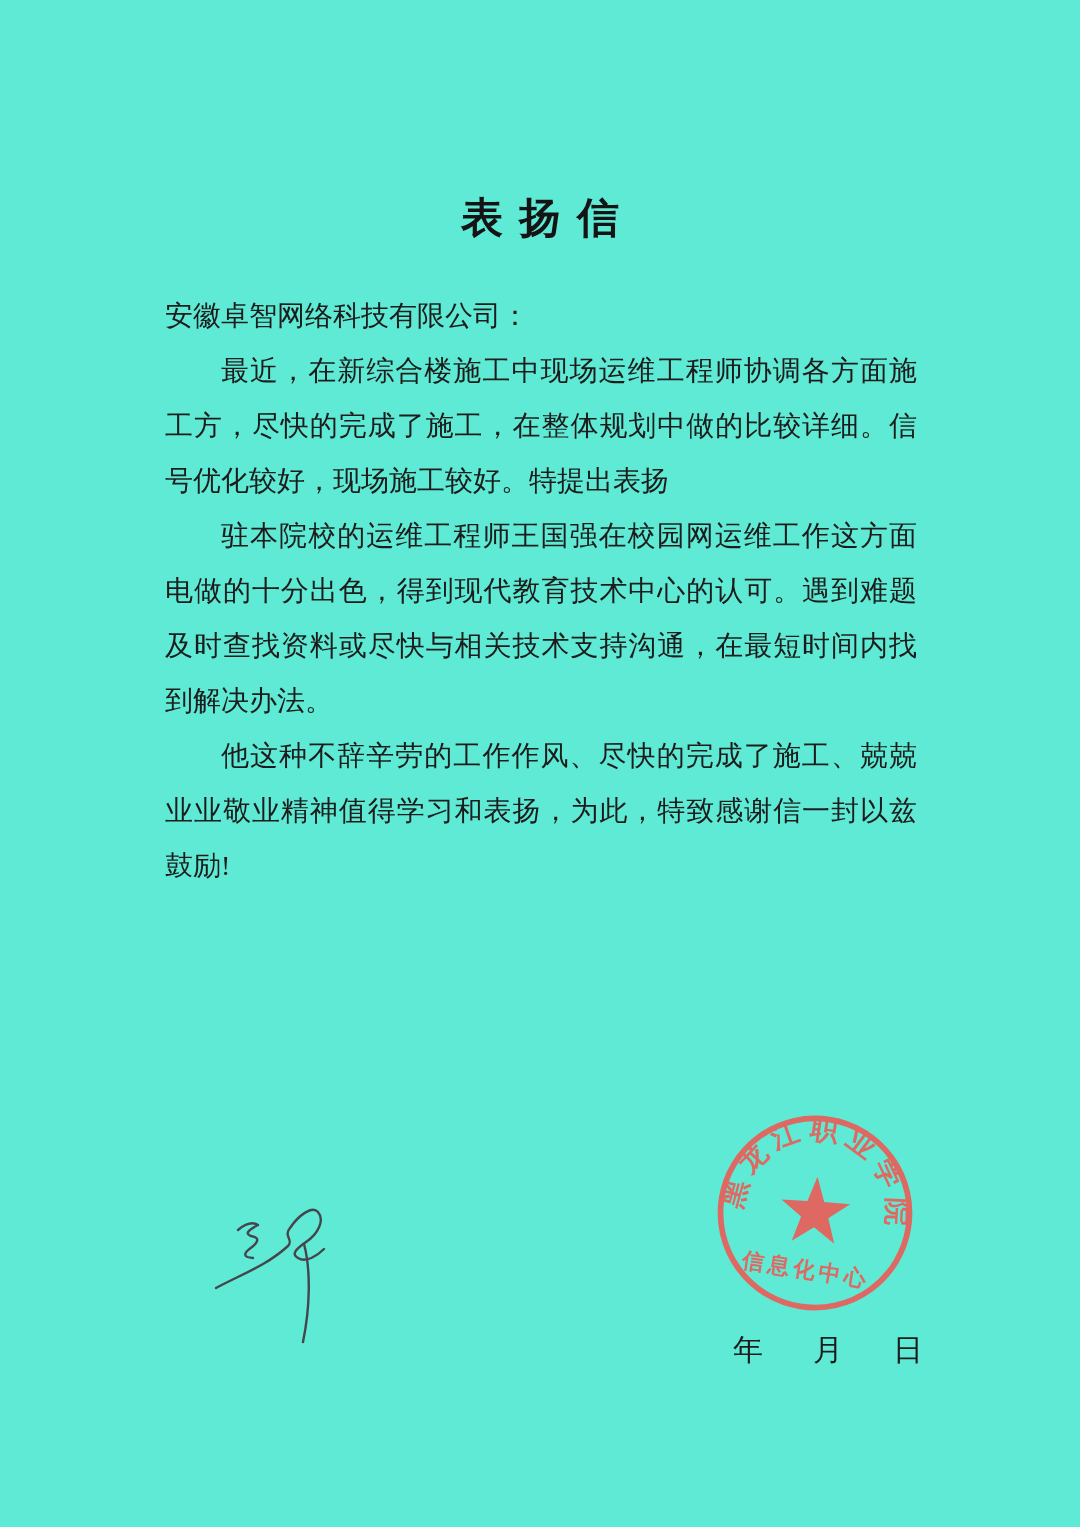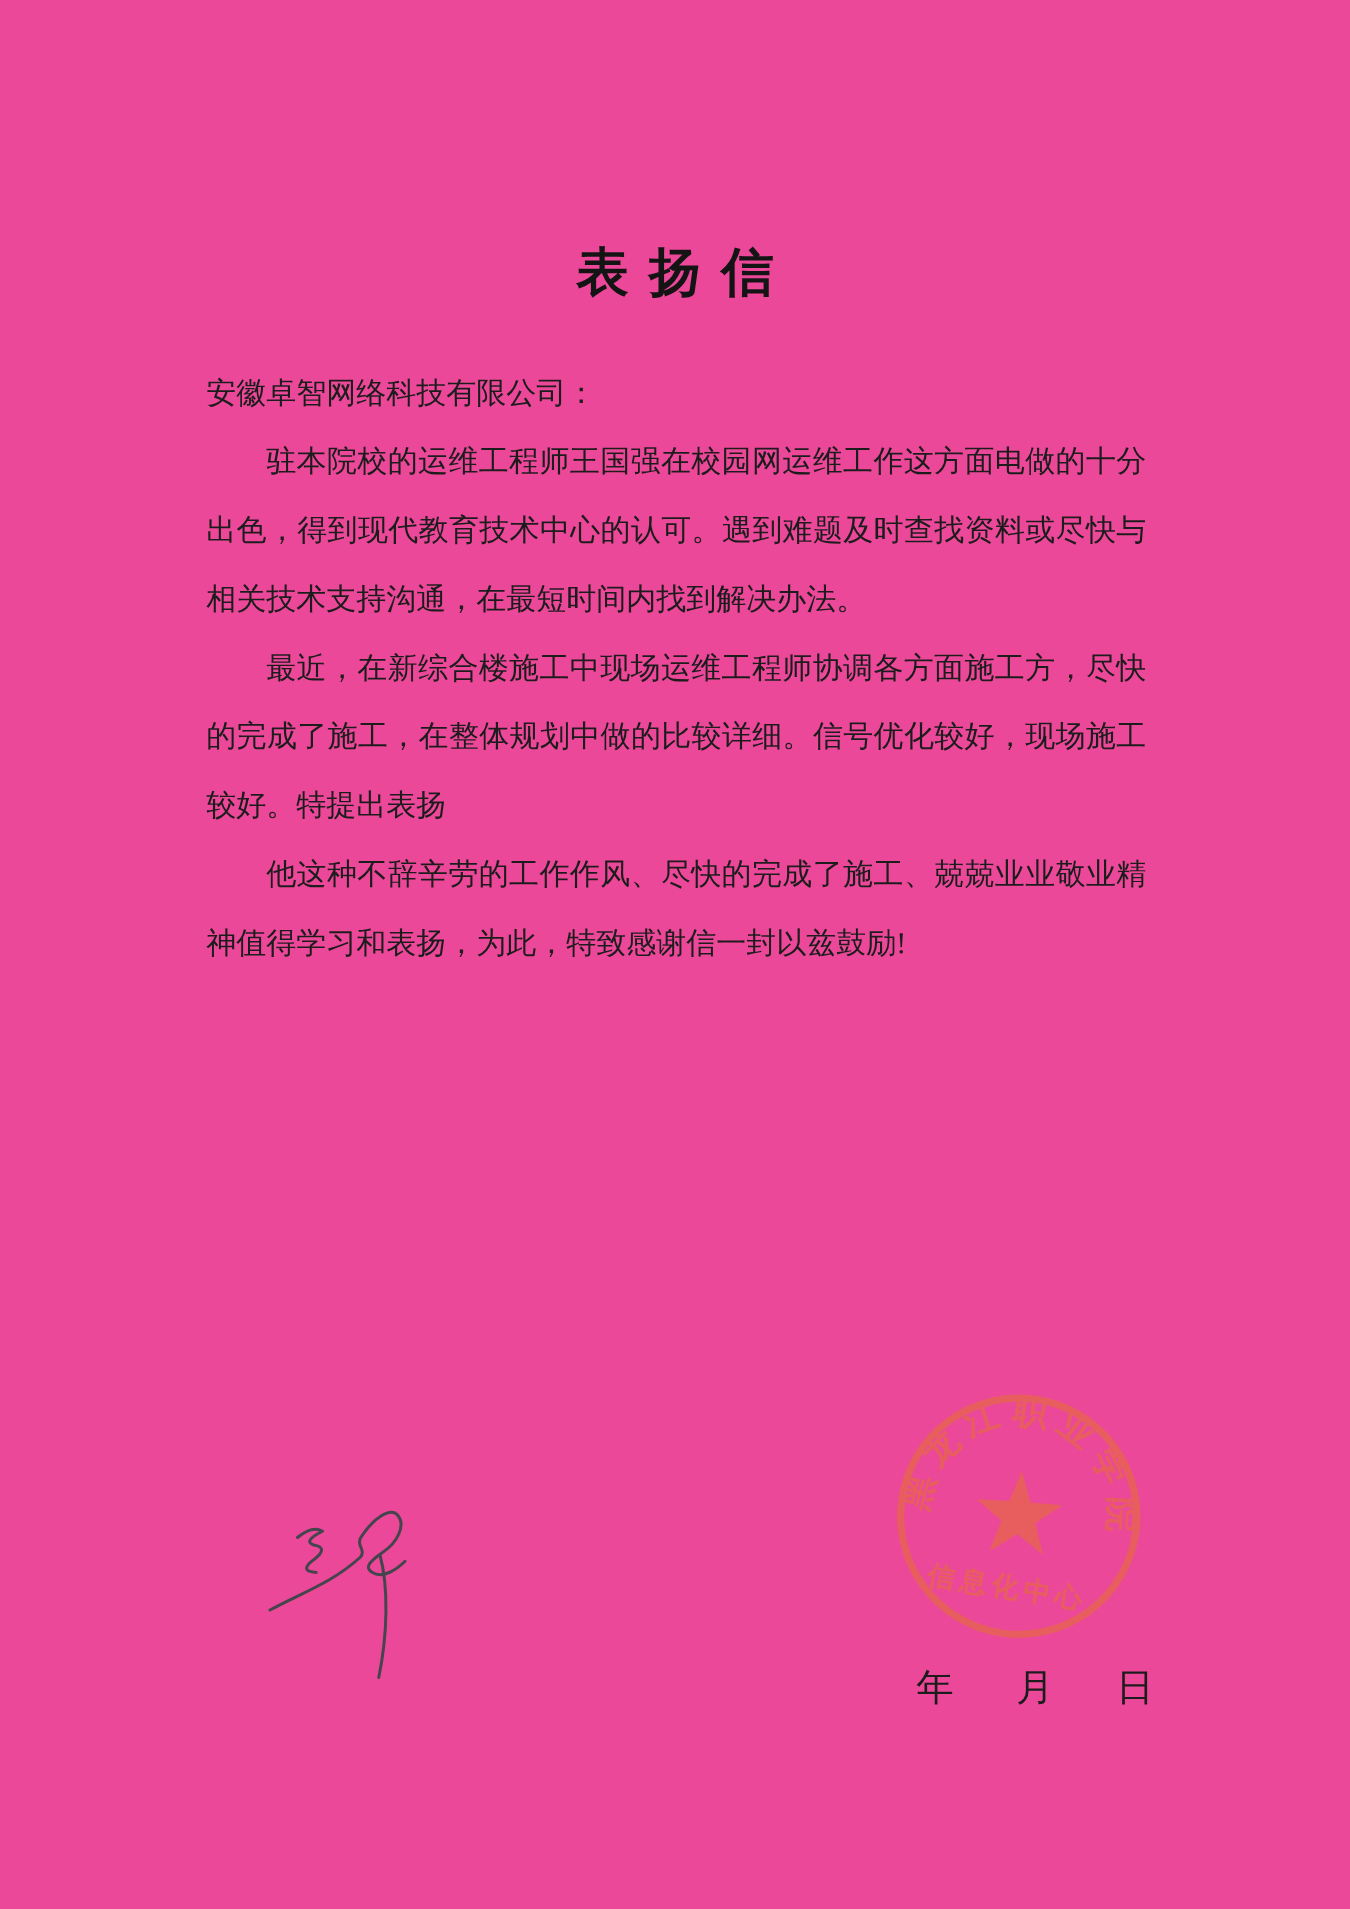--- a/index.html
+++ b/index.html
@@ -1,20 +1,20 @@
 <!DOCTYPE html>
 <html><head>
 <meta charset="utf-8">
 <style>
   html,body{margin:0;padding:0;background:#ffffff;}
   .page{
     position:relative;
     width:1080px;
     height:1527px;
-    background:#ec4899;
+    background:#5eead4;
     overflow:hidden;
     font-family:"Liberation Serif","DejaVu Serif",serif;
     color:#1c1c1c;
   }
   .title{
     position:absolute;
     top:190px;
     left:0;
     width:100%;
     text-align:center;
@@ -22,21 +22,21 @@
     font-weight:600;
     letter-spacing:16px;
     text-indent:16px; 
     color:#141414;
   }
   .body-text{
     position:absolute;
     left:165px;
     top:288px;
     width:752px;
-    font-size:24px;
+    font-size:28px;
     line-height:55px;
     text-align:justify;
     color:#1c1c1c;
   }
   .body-text p{margin:0;}
   .body-text p.indent{text-indent:2em;}
   .signature{
     position:absolute;
     left:200px;
     top:1182px;
@@ -69,22 +69,22 @@
 </style>
 </head>
 <body>
 
 <div class="page">
 
   <div class="title">表扬信</div>
 
   <div class="body-text">
     <p>安徽卓智网络科技有限公司：</p>
+    <p class="indent">最近，在新综合楼施工中现场运维工程师协调各方面施工方，尽快的完成了施工，在整体规划中做的比较详细。信号优化较好，现场施工较好。特提出表扬</p>
     <p class="indent">驻本院校的运维工程师王国强在校园网运维工作这方面电做的十分出色，得到现代教育技术中心的认可。遇到难题及时查找资料或尽快与相关技术支持沟通，在最短时间内找到解决办法。</p>
-    <p class="indent">最近，在新综合楼施工中现场运维工程师协调各方面施工方，尽快的完成了施工，在整体规划中做的比较详细。信号优化较好，现场施工较好。特提出表扬</p>
     <p class="indent">他这种不辞辛劳的工作作风、尽快的完成了施工、兢兢业业敬业精神值得学习和表扬，为此，特致感谢信一封以兹鼓励!</p>
   </div>
 
   <div class="signature">
     <svg viewBox="0 0 240 165">
       <g fill="none" stroke="#45454e" stroke-width="2.4" stroke-linecap="round" stroke-linejoin="round">
         <path d="M38 48 q12 -10 20 -5 q-16 8 -7 11 q12 2 1 11 q-14 10 1 11"></path>
         <path d="M16 106 C 42 92 66 84 88 64 C 94 58 83 54 90 46 C 98 34 112 23 118 30 C 125 38 118 52 106 60 C 96 67 91 72 98 76 C 106 81 117 74 124 67"></path>
         <path d="M104 62 C 111 88 110 126 103 160"></path>
       </g>

